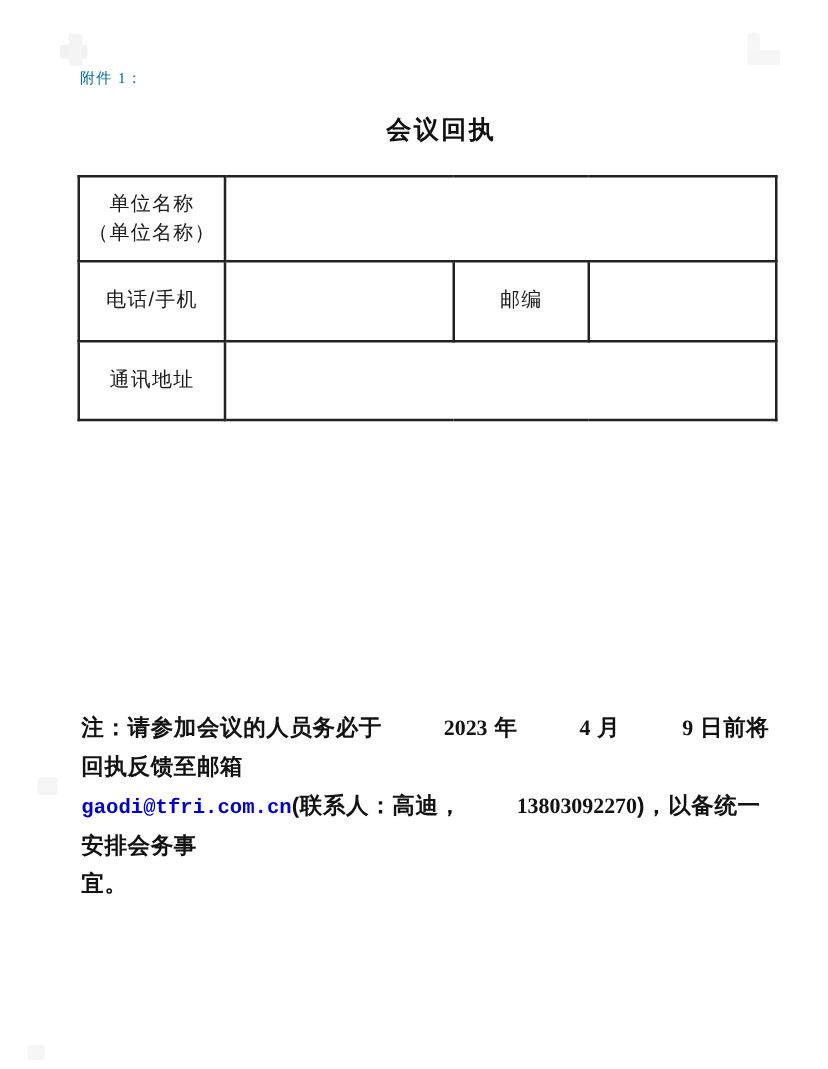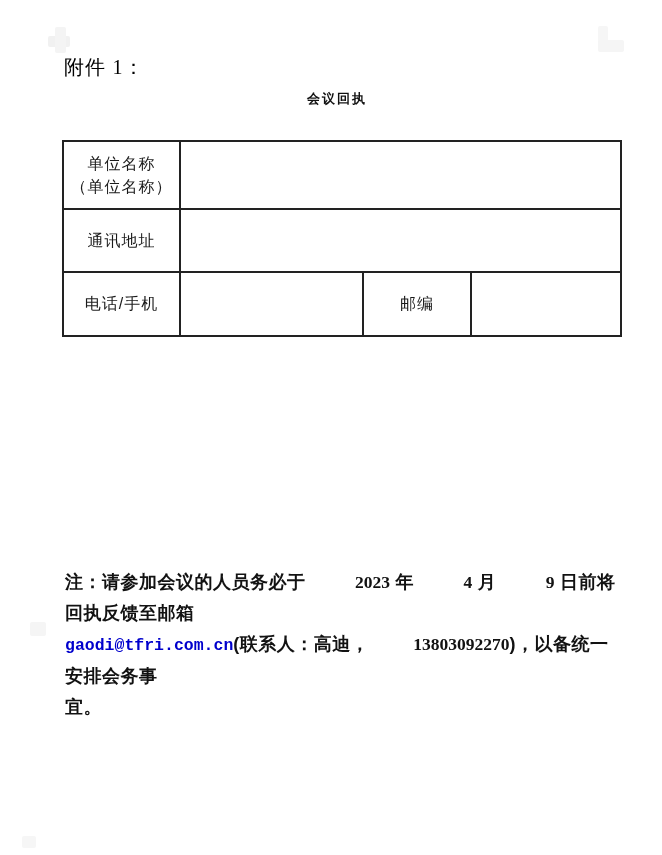--- a/index.html
+++ b/index.html
@@ -15,28 +15,28 @@
   .smudge{position:absolute;background:#f3f3f3;border-radius:2px;}
   .smudge.tl1{left:48px;top:36px;width:22px;height:11px;background:#f1f1f1;}
   .smudge.tl2{left:55px;top:27px;width:11px;height:26px;background:#f4f4f4;}
   .smudge.tr1{left:598px;top:26px;width:10px;height:24px;background:#f6f6f6;}
   .smudge.tr2{left:598px;top:40px;width:26px;height:12px;background:#f5f5f5;}
   .smudge.ml{left:30px;top:622px;width:16px;height:14px;background:#f5f5f5;}
   .smudge.bl{left:22px;top:836px;width:14px;height:12px;background:#f6f6f6;}
 
   .attachment{
     position:absolute;left:64px;top:54px;
-    font-size:20px;letter-spacing:1px;color:#000000;
+    font-size:12px;letter-spacing:1px;color:#0369a1;
   }
   .attachment .num{font-family:"Liberation Serif",serif;}
 
   .doc-title{
-    position:absolute;left:46px;top:90px;width:558px;
+    position:absolute;left:62px;top:90px;width:558px;
     padding-left:24px;box-sizing:border-box;
-    text-align:center;font-size:13px;font-weight:bold;color:#111;
+    text-align:center;font-size:20px;font-weight:bold;color:#111;
     letter-spacing:2px;
   }
 
   .tbl-wrap{position:absolute;left:62px;top:140px;width:558px;}
   table{border-collapse:collapse;table-layout:fixed;width:558px;}
   td{
     border:2px solid #222222;
     font-size:16px;color:#1a1a1a;
     text-align:center;vertical-align:middle;
     padding:0;letter-spacing:1px;
@@ -85,26 +85,26 @@
       </colgroup>
     <tbody>
         <tr>
       <td style="height:66px" class="lbl">
         <span>单位名称</span><br>
         <span>（单位名称）</span>
       </td>
       <td colspan="3"></td>
     </tr>
     <tr>
-      <td style="height:61px" class="lbl">通讯地址</td>
-      <td colspan="3"></td>
-    </tr>
-    <tr>
       <td style="height:62px" class="lbl">电话/手机</td>
       <td></td>
       <td class="lbl">邮编</td>
       <td></td>
+    </tr>
+    <tr>
+      <td style="height:61px" class="lbl">通讯地址</td>
+      <td colspan="3"></td>
     </tr>
   </tbody>
     </table>
 </div>
 
 <div class="note"><span>注：请参加会议的人员务必于 </span><span class="num">2023</span><span> 年 </span><span class="num">4</span><span> 月 </span><span class="num">9</span><span> 日前将回执反馈至邮箱</span><br><a class="email">gaodi@tfri.com.cn</a><span>(联系人：高迪，</span><span class="num">13803092270</span><span>)，以备统一安排会务事</span><br><span>宜。</span></div>
 
 </body></html>

